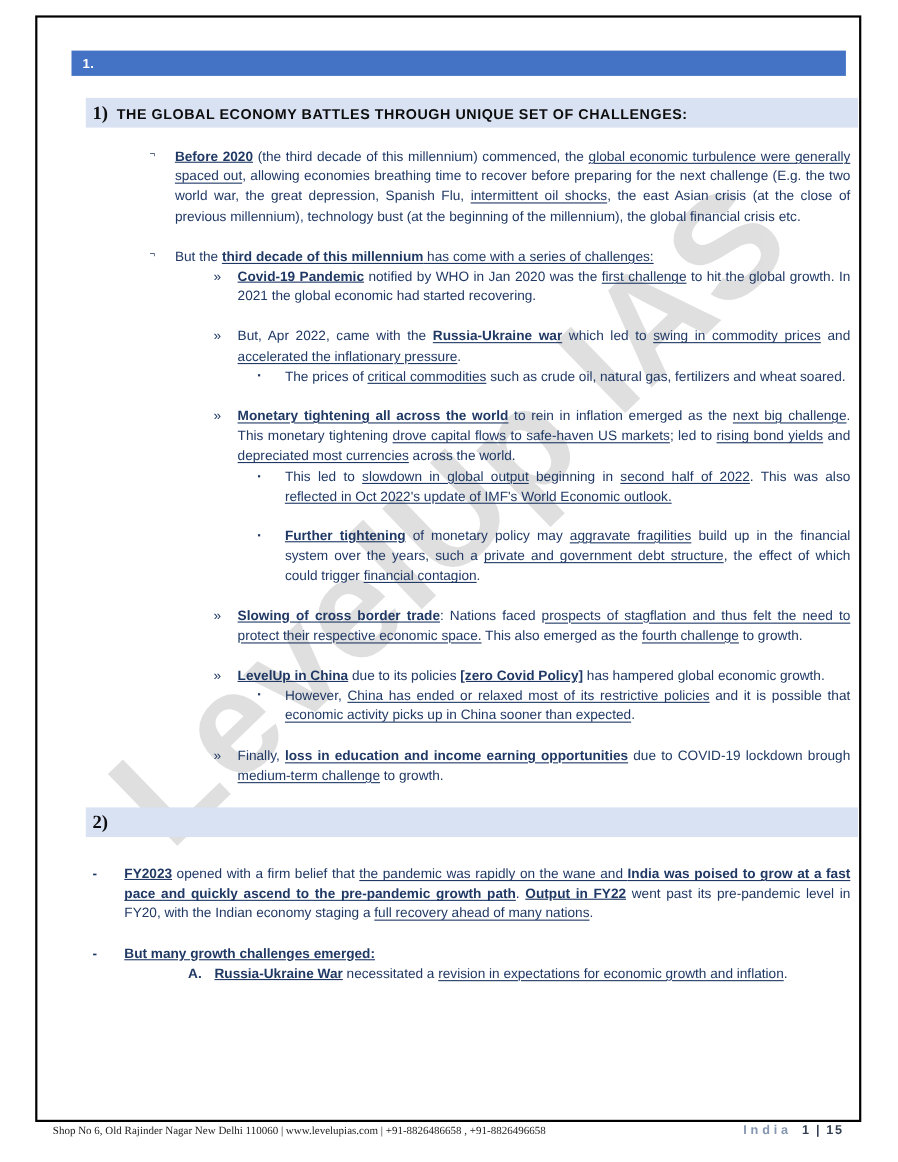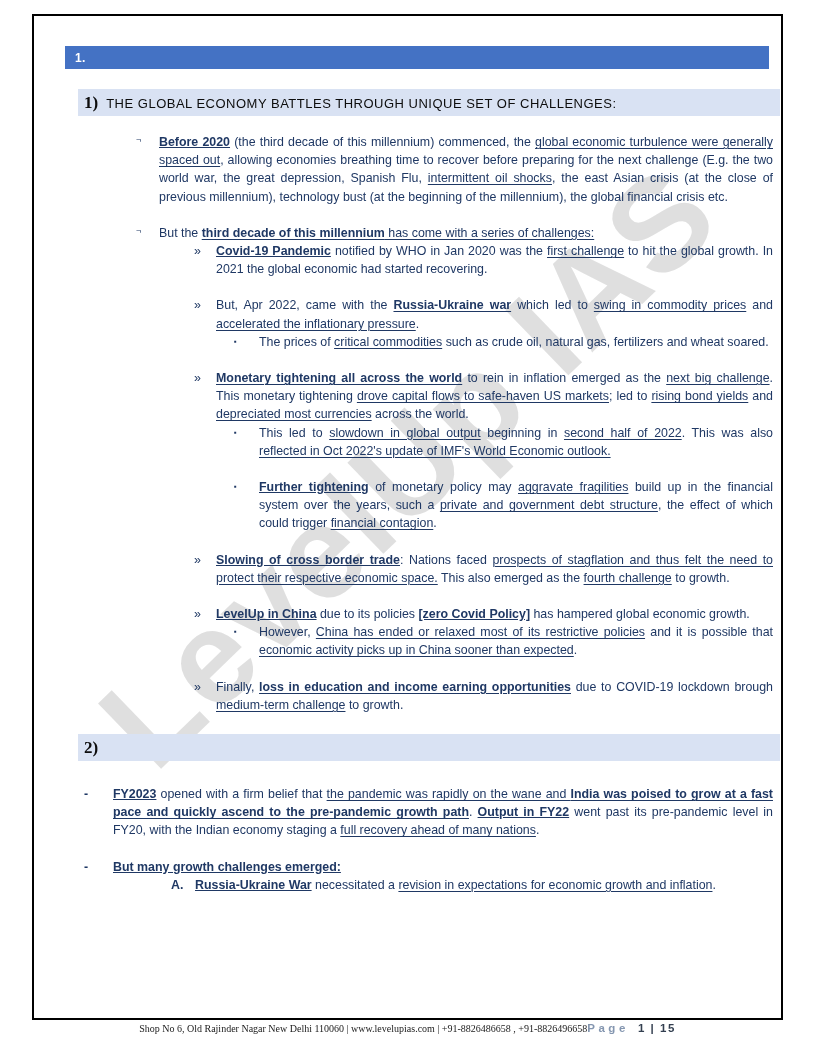--- a/index.html
+++ b/index.html
@@ -10,37 +10,37 @@
         font-size:132px;font-weight:bold;color:#c6c6c6;opacity:.55;white-space:nowrap;
         letter-spacing:2px;z-index:0;pointer-events:none;}
   .content{position:relative;z-index:1;height:100%;}
   .chapter-bar{margin:30px 12px 0 31px;height:23px;background:#4472C4;color:#fff;
         display:flex;align-items:center;font-weight:bold;font-size:12px;letter-spacing:.4px;
         padding-left:10px;}
   .chapter-bar .num{margin-right:16px;}
   .band{margin:20px 1px 0 44px;height:27px;background:#D9E2F3;display:flex;align-items:center;
         color:#0d0d0d;padding-left:6px;}
   .band-num{font-family:"Liberation Serif",serif;font-weight:bold;font-size:17px;margin-right:8px;}
-  .band-title{font-weight:normal;font-size:13px;letter-spacing:.5px;padding-top:1px;}
+  .band-title{font-weight:bold;font-size:13px;letter-spacing:.5px;padding-top:1px;}
   .items{padding-right:8px;color:#1F3864;font-size:12.4px;line-height:18.2px;}
   .items.s1{margin-top:17px;}
   .items.s2{margin-top:24px;}
   .para{display:flex;}
   .para.gap{margin-top:18px;}
   .marker{flex:none;}
   .l1{margin-left:102px;} .l1 .marker{width:23px;font-size:9px;position:relative;top:-2px;}
   .l2{margin-left:160px;} .l2 .marker{width:22px;}
   .l3{margin-left:200px;} .l3 .marker{width:25px;font-size:8px;}
   .l4{margin-left:50px;}  .l4 .marker{width:29px;font-weight:bold;}
   .l5{margin-left:137px;} .l5 .marker{width:24px;font-weight:bold;}
   .ptext{flex:1;text-align:justify;}
   .ptext .b{font-weight:bold;text-decoration:underline;}
   .ptext .u{text-decoration:underline;text-decoration-thickness:1px;text-underline-offset:2px;}
   .footer{position:absolute;left:14px;right:14px;bottom:14px;display:flex;
-        align-items:baseline;justify-content:center;}
+        align-items:baseline;justify-content:space-between;}
   .footer-left{font-family:"Liberation Serif",serif;font-size:10px;color:#1a1a1a;}
   .footer-page{font-size:11.5px;white-space:nowrap;}
   .pg-label{color:#8496B0;font-weight:bold;letter-spacing:3.5px;margin-right:6px;}
   .pg-value{color:#333F50;font-weight:bold;letter-spacing:1.5px;}
 </style>
 </head>
 <body>
 
 <div class="page">
   <div class="inner">
@@ -120,20 +120,20 @@
           </div>
           <div class="para l5">
             <span class="marker">A.</span>
             <div class="ptext"><span class="b">Russia-Ukraine War</span><span> necessitated a </span><span class="u">revision in expectations for economic growth and inflation</span><span>.</span></div>
           </div>
         </div>
 
       <div class="footer">
         <span class="footer-left">Shop No 6, Old Rajinder Nagar New Delhi 110060 | www.levelupias.com | +91-8826486658 , +91-8826496658</span>
         <span class="footer-page">
-          <span class="pg-label">Page</span>
+          <span class="pg-label">India</span>
           <span class="pg-value">1 | 15</span>
         </span>
       </div>
 
     </div>
   </div>
 </div>
 
 </body></html>

